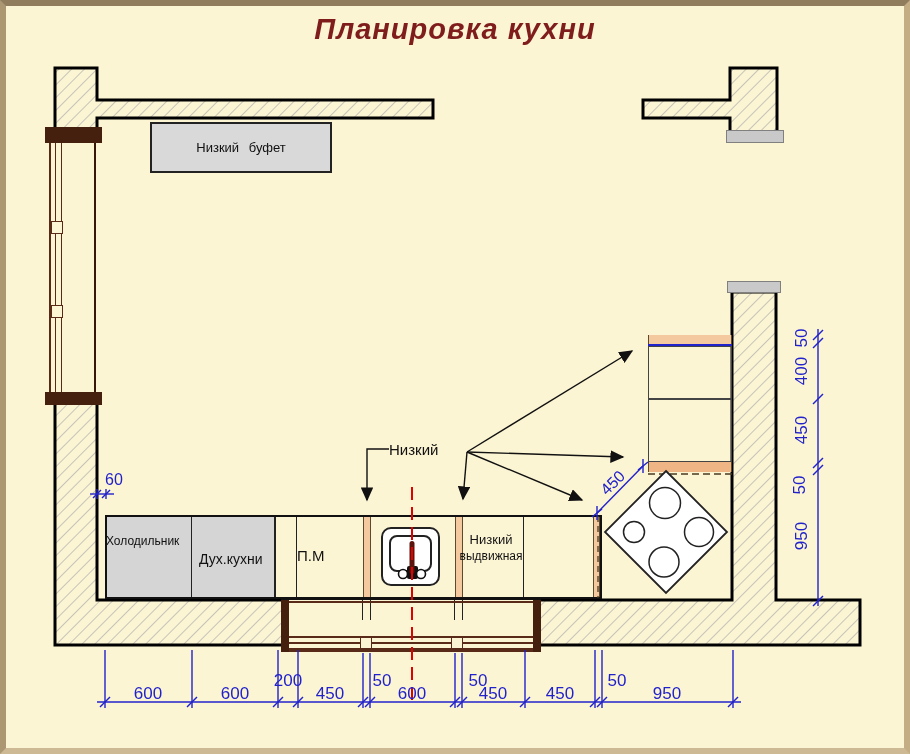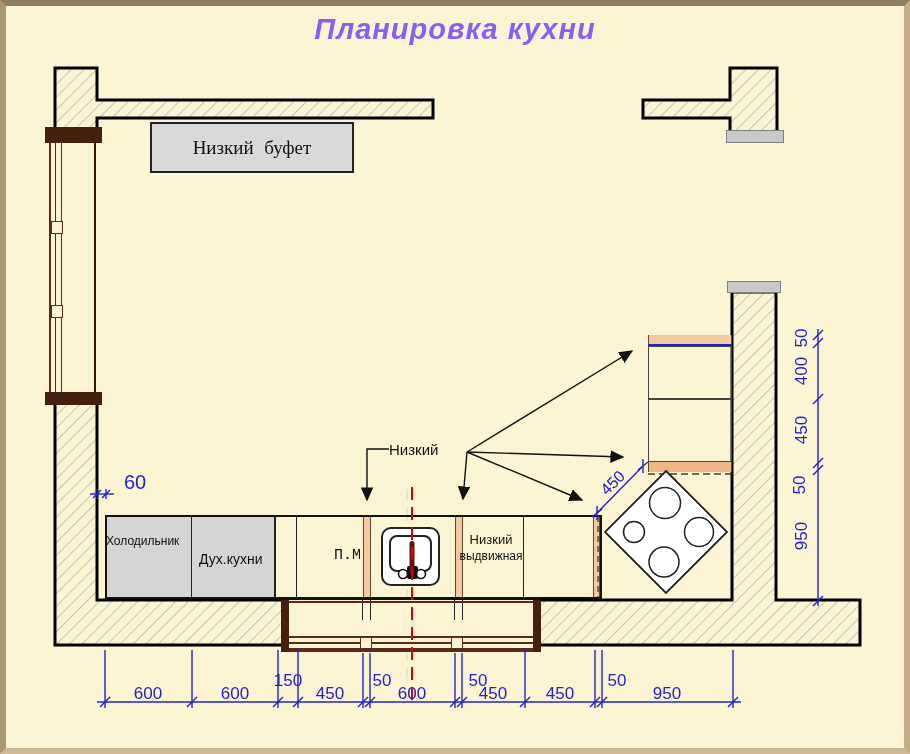--- a/index.html
+++ b/index.html
@@ -7,25 +7,25 @@
     position:relative;width:910px;height:754px;box-sizing:border-box;
     background:#fcf5d4;overflow:hidden;
     border-top:6px solid #8f7d5e;border-left:6px solid #ab9873;
     border-right:6px solid #c4ad84;border-bottom:6px solid #cdb993;
     font-family:"Liberation Sans", sans-serif;
   }
   .stage{position:absolute;left:-6px;top:-6px;width:910px;height:754px;}
   .abs{position:absolute;}
   .title{
     left:0;top:13px;width:910px;text-align:center;
-    font-size:29px;font-weight:bold;font-style:italic;color:#8b5cf6;
+    font-size:29px;font-weight:bold;font-style:italic;color:#7f1d1d;
     letter-spacing:1px;
   }
   .graybox{background:#d9d9d9;border:2px solid #222;box-sizing:border-box;}
-  .buffet{left:150px;top:122px;width:204px;height:51px;display:flex;align-items:center;justify-content:center;font-size:19px;color:#111;word-spacing:6px;font-family:Liberation Serif, serif;}
+  .buffet{left:150px;top:122px;width:182px;height:51px;display:flex;align-items:center;justify-content:center;font-size:13px;color:#111;word-spacing:6px;}
   .counter{left:105px;top:515px;width:497px;height:84px;border:2px solid #111;box-sizing:border-box;background:#fcf5d4;}
   .c-in{position:absolute;box-sizing:border-box;}
   .grayfill{background:#d5d5d5;border-right:1px solid #222;}
   .divline{width:1px;background:#222;}
   .tanstrip{background:#f4c9a0;border-left:1px solid #5c4a2c;border-right:1px solid #5c4a2c;box-sizing:border-box;}
   .plan-label{color:#111;white-space:nowrap;}
   .dim{color:#2222cb;font-size:17px;white-space:nowrap;}
   .dim-c{transform:translate(-50%,0);}
   .dim-rot{transform:translate(-50%,-50%) rotate(-90deg);}
   .dim-diag{transform:translate(-50%,-50%) rotate(-45deg);}
@@ -84,21 +84,21 @@
     <div class="c-in tanstrip" style="left:348px;top:0;width:8px;height:80px;"></div>
     <div class="c-in divline" style="left:416px;top:0;height:80px;"></div>
     <div class="c-in tanstrip" style="left:486px;top:0;width:7px;height:80px;"></div>
   </div>
 
   <div class="abs" style="left:381px;top:527px;width:59px;height:59px;border:2px solid #222;border-radius:10px;background:#fff;box-sizing:border-box;"></div>
   <div class="abs" style="left:389px;top:535px;width:43px;height:37px;border:2px solid #222;border-radius:8px;background:#fff;box-sizing:border-box;"></div>
 
   <div class="abs plan-label" style="left:106px;top:534px;font-size:12px;">Холодильник</div>
   <div class="abs plan-label" style="left:199px;top:551px;font-size:14px;">Дух.кухни</div>
-  <div class="abs plan-label" style="left:297px;top:547px;width:64px;text-align:right;font-size:15px;font-family:Liberation Mono, monospace;">П.М</div>
+  <div class="abs plan-label" style="left:297px;top:547px;width:64px;text-align:left;font-size:15px;">П.М</div>
   <div class="abs plan-label" style="left:458px;top:532px;width:66px;text-align:center;font-size:13px;">Низкий</div>
   <div class="abs plan-label" style="left:458px;top:549px;width:66px;text-align:center;font-size:12px;">выдвижная</div>
 
   <div class="abs" style="left:362px;top:599px;width:1px;height:21px;background:#222;"></div>
   <div class="abs" style="left:370px;top:599px;width:1px;height:21px;background:#222;"></div>
   <div class="abs" style="left:454px;top:599px;width:1px;height:21px;background:#222;"></div>
   <div class="abs" style="left:462px;top:599px;width:1px;height:21px;background:#222;"></div>
 
   <div class="abs" style="left:281px;top:598px;width:260px;height:2px;background:#111;"></div>
   <div class="abs brown" style="left:281px;top:600px;width:8px;height:52px;"></div>
@@ -199,33 +199,33 @@
           <line x1="638" y1="470" x2="648" y2="462"></line>
     </g>
 
     <line x1="412" y1="487" x2="412" y2="703" stroke="#e10000" stroke-width="2" stroke-dasharray="13 7"></line>
   </svg>
 
   <div class="abs plan-label" style="left:389px;top:441px;font-size:15px;">Низкий</div>
 
   <div class="abs dim dim-c" style="left:148px;top:684px;">600</div>
   <div class="abs dim dim-c" style="left:235px;top:684px;">600</div>
-  <div class="abs dim dim-c" style="left:288px;top:671px;">150</div>
+  <div class="abs dim dim-c" style="left:288px;top:671px;">200</div>
   <div class="abs dim dim-c" style="left:330px;top:684px;">450</div>
   <div class="abs dim dim-c" style="left:382px;top:671px;">50</div>
   <div class="abs dim dim-c" style="left:412px;top:684px;">600</div>
   <div class="abs dim dim-c" style="left:478px;top:671px;">50</div>
   <div class="abs dim dim-c" style="left:493px;top:684px;">450</div>
   <div class="abs dim dim-c" style="left:560px;top:684px;">450</div>
   <div class="abs dim dim-c" style="left:617px;top:671px;">50</div>
   <div class="abs dim dim-c" style="left:667px;top:684px;">950</div>
 
   <div class="abs dim dim-rot" style="left:802px;top:338px;">50</div>
   <div class="abs dim dim-rot" style="left:802px;top:371px;">400</div>
   <div class="abs dim dim-rot" style="left:802px;top:430px;">450</div>
   <div class="abs dim dim-rot" style="left:800px;top:485px;">50</div>
   <div class="abs dim dim-rot" style="left:802px;top:536px;">950</div>
 
   <div class="abs dim dim-diag" style="left:613px;top:483px;font-size:16px;">450</div>
-  <div class="abs dim" style="left:124px;top:471px;font-size:20px;">60</div>
+  <div class="abs dim" style="left:105px;top:471px;font-size:16px;">60</div>
 
 </div>
 </div>
 
 </body></html>

